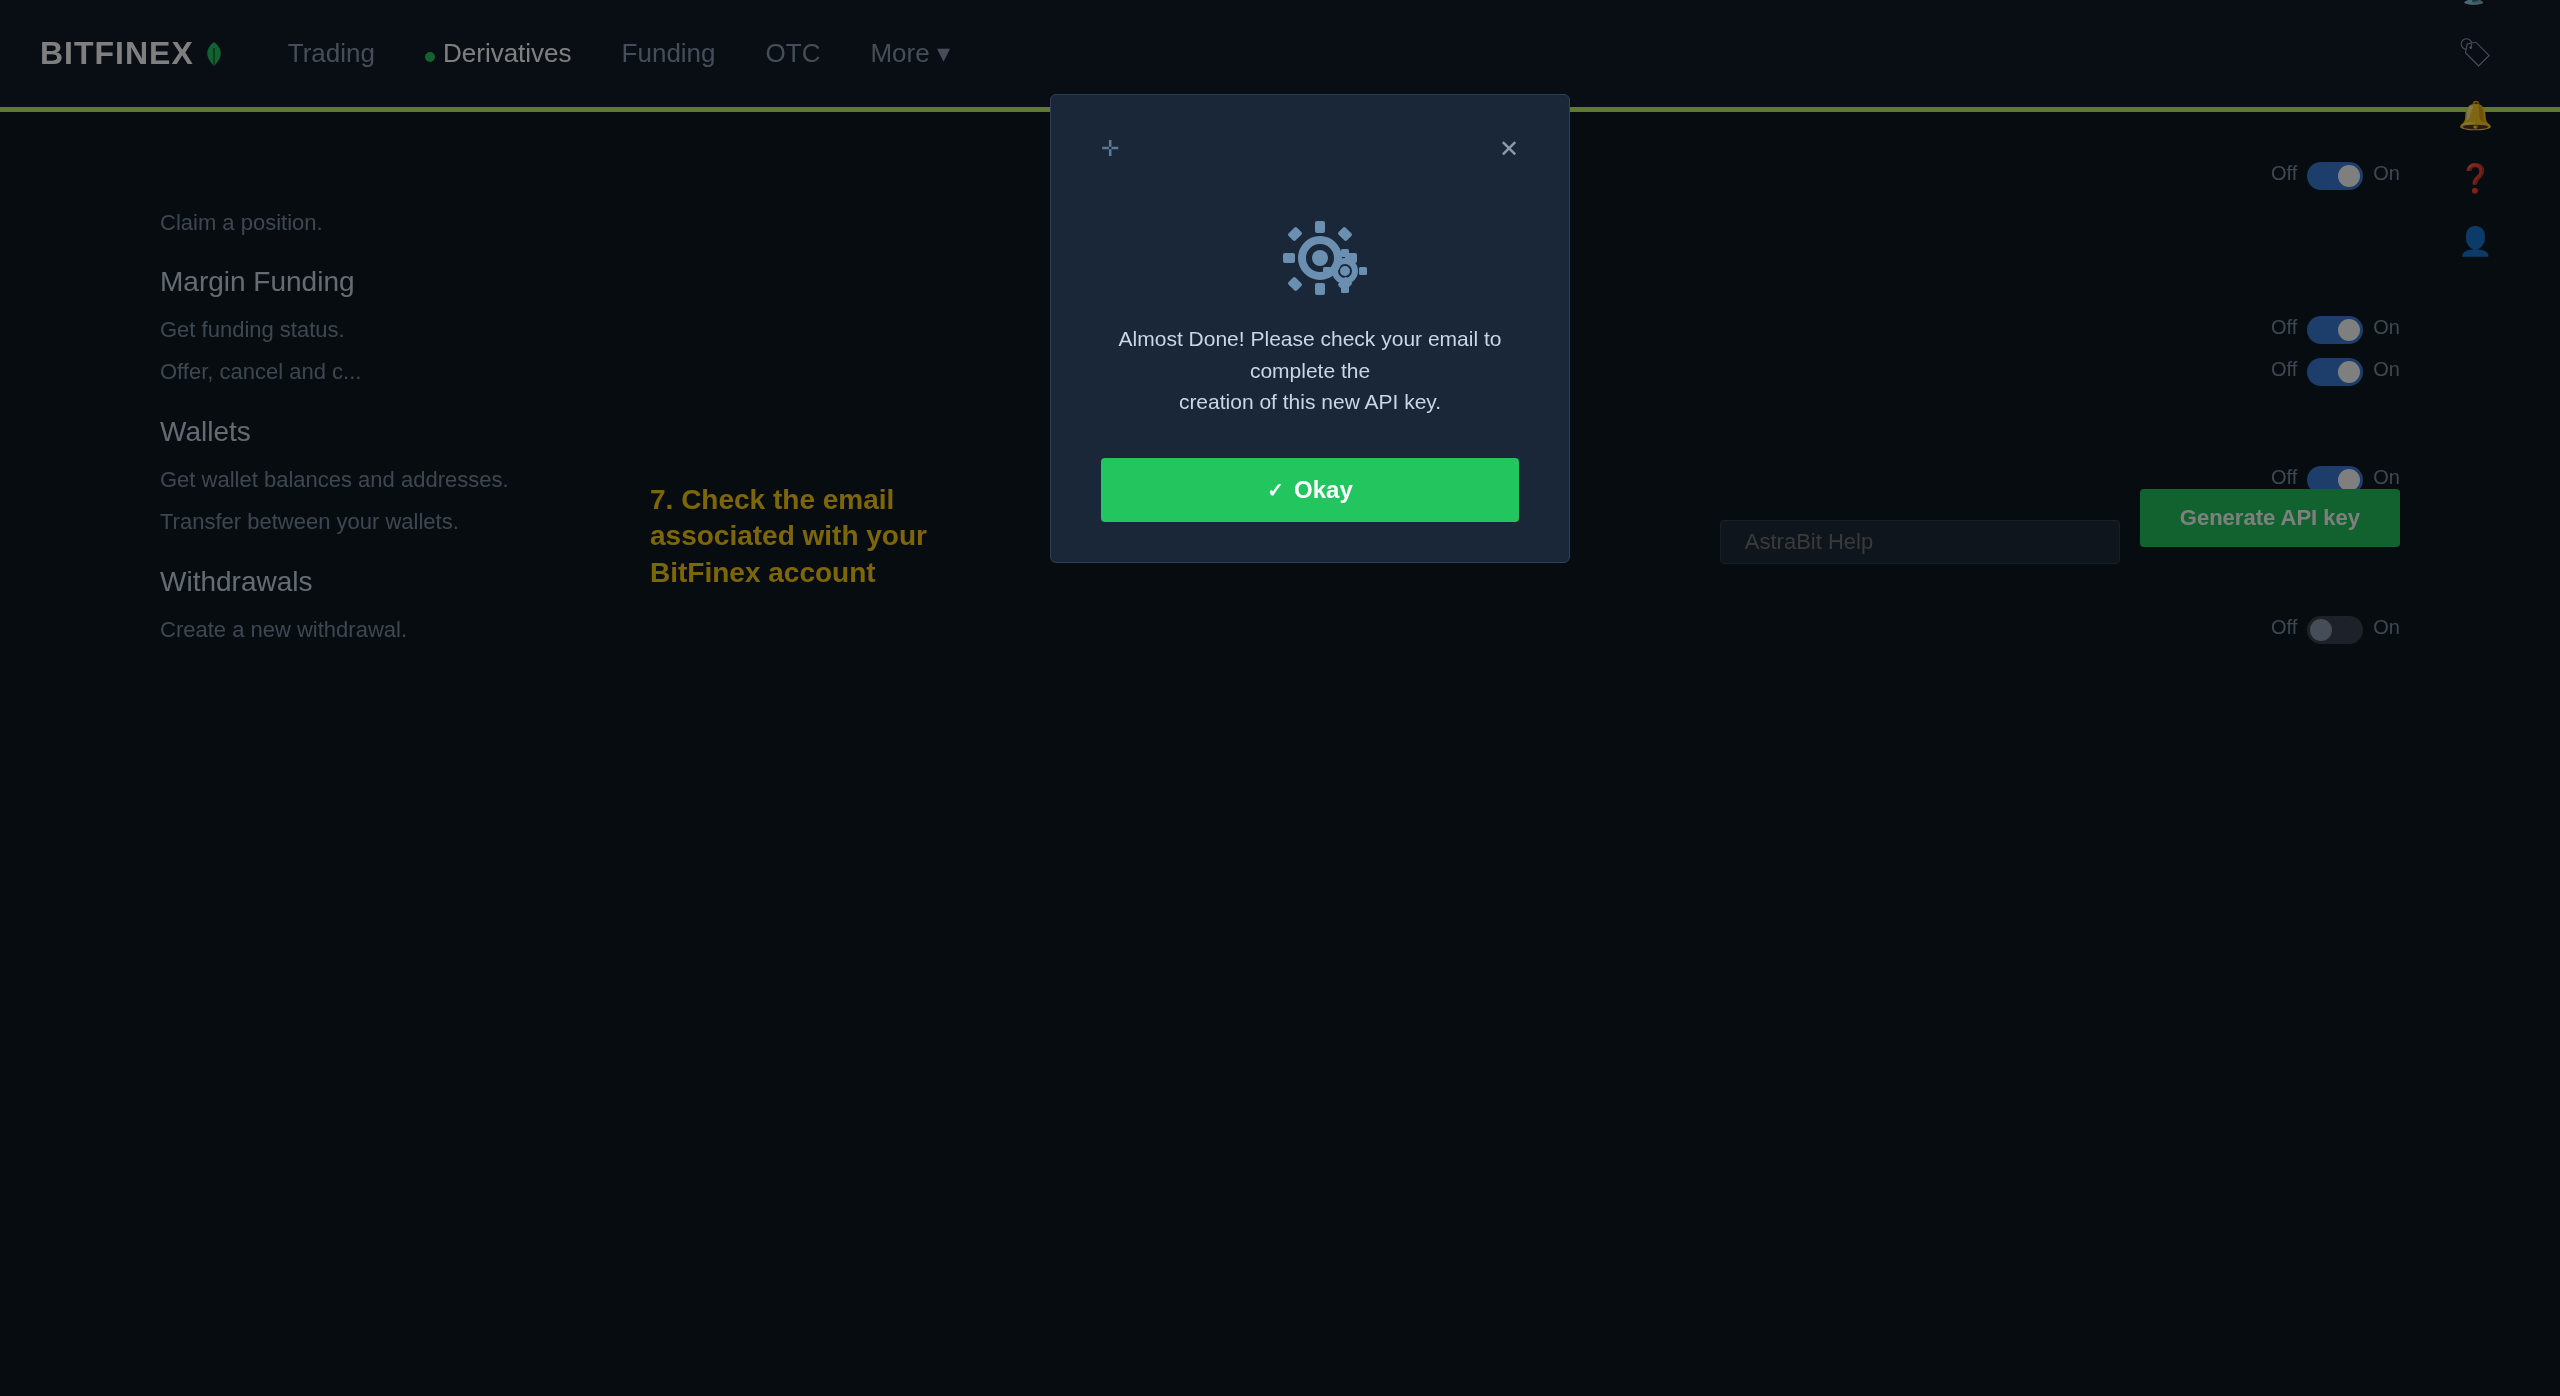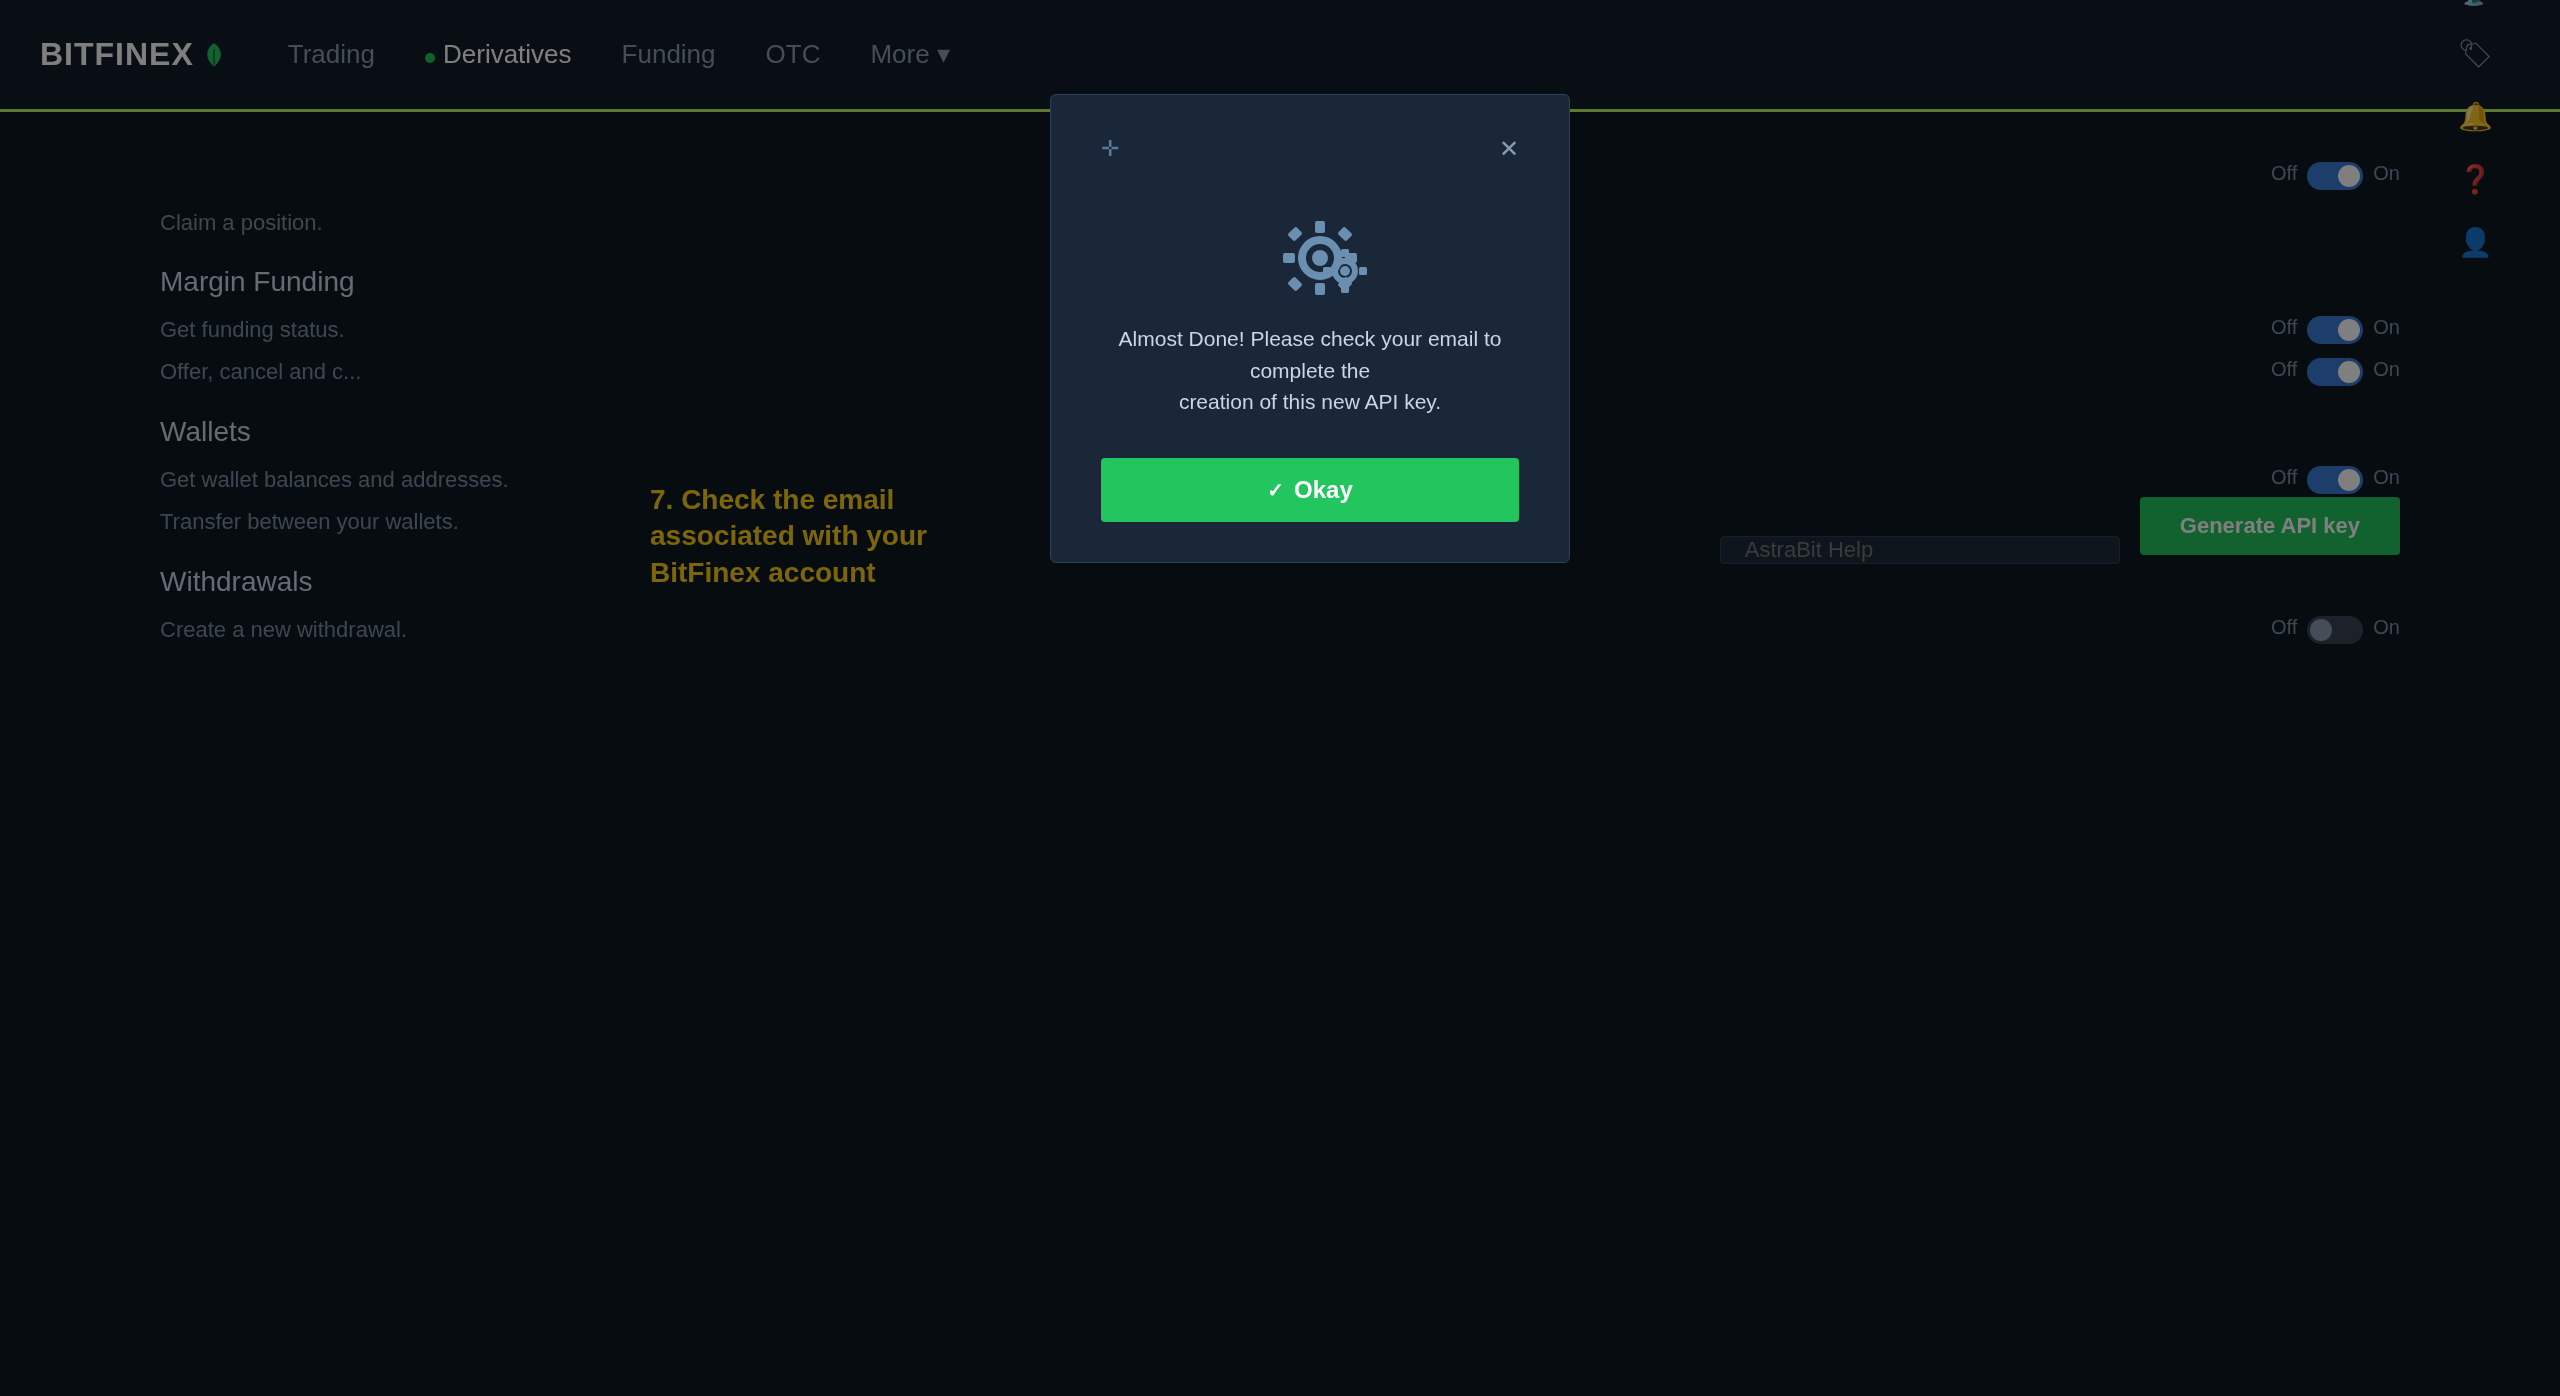--- a/index.html
+++ b/index.html
@@ -13,21 +13,21 @@
       position: relative;
     }
 
     
     .navbar {
       display: flex;
       align-items: center;
       background: #111c26;
       height: 112px;
       padding: 0 40px;
-      border-bottom: 3px solid #bef264;
+      border-bottom: 5px solid #bef264;
       position: relative;
       z-index: 10;
     }
     .logo {
       display: flex;
       align-items: center;
       margin-right: 60px;
     }
     .logo-text {
       color: #fff;
@@ -171,21 +171,21 @@
       right: 160px;
       display: flex;
       align-items: center;
       gap: 20px;
     }
     .api-label-input {
       background: #1c2b3a;
       border: 1px solid #2d4057;
       color: #8a9bb0;
       font-size: 22px;
-      padding: 0 24px;
+      padding: 8px 24px;
       border-radius: 4px;
       width: 400px;
       outline: none;
       margin-top: 48px;
     }
     .generate-btn {
       background: #22c55e;
       color: #fff;
       font-size: 22px;
       font-weight: 600;

